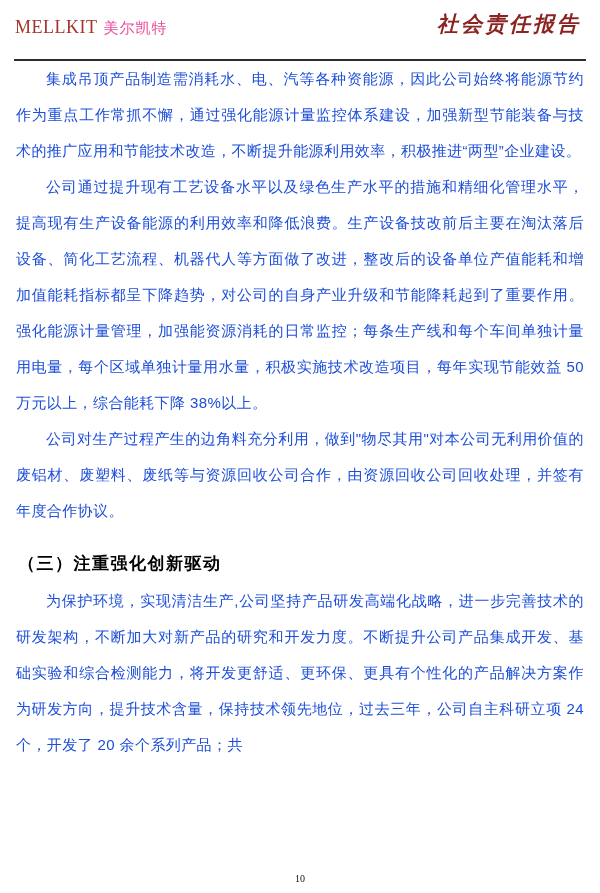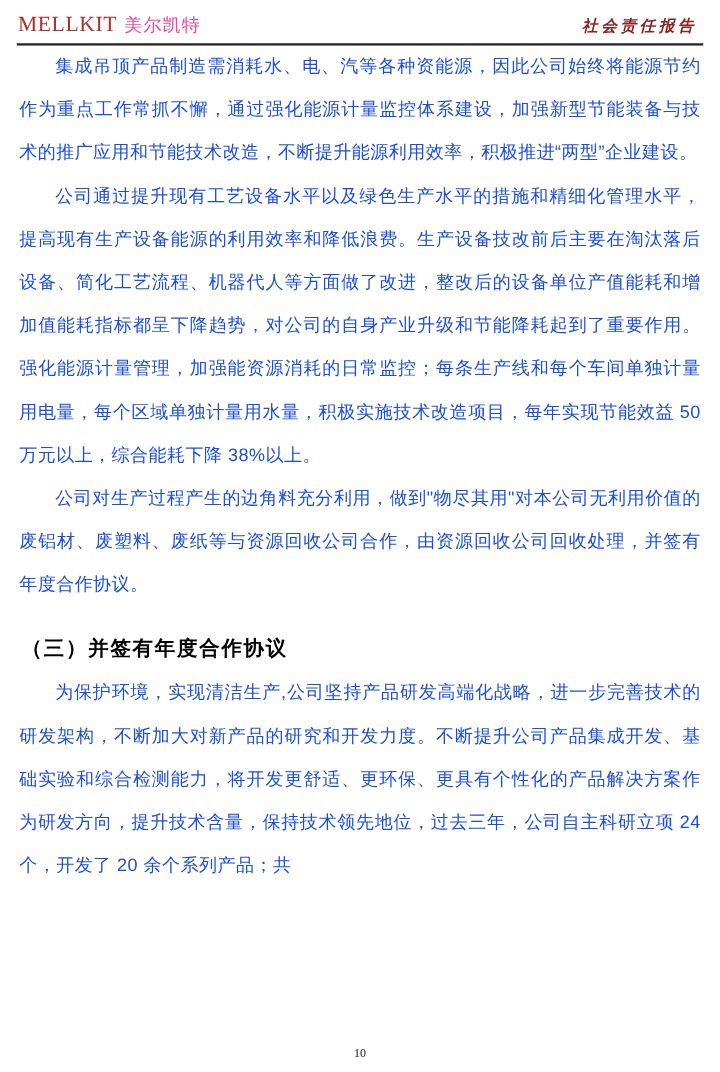--- a/index.html
+++ b/index.html
@@ -14,40 +14,40 @@
     position: relative;
     width: 600px; height: 893px;
     padding: 8px 14px 0 14px;
     background: #ffffff;
   }
   
   .hdr {
     display: flex;
     justify-content: space-between;
     align-items: flex-end;
-    padding: 2px 1px 5px 1px;
+    padding: 2px 1px 21px 1px;
     border-bottom: 2px solid #2e2c2c;
   }
   .hdr-left { display: flex; align-items: baseline; gap: 6px; }
   .logo-latin {
     font-family: "Liberation Serif", serif;
     font-size: 18px;
     color: #a5342c;
     letter-spacing: 0.5px;
   }
   .logo-cn {
     font-family: "Liberation Serif", serif;
     font-size: 15px;
     color: #ec4899;
     letter-spacing: 1px;
   }
   .report-title {
     font-family: "Liberation Serif", serif;
     font-style: italic;
-    font-size: 13px;
+    font-size: 21px;
     font-weight: bold;
     color: #8b2420;
     letter-spacing: 3px;
     padding-right: 4px;
   }
   
   .content { padding: 0 2px; }
   .sec-heading {
     font-size: 17px;
     font-weight: bold;
@@ -93,21 +93,21 @@
     <div class="sec">
       <p>集成吊顶产品制造需消耗水、电、汽等各种资能源，因此公司始终将能源节约作为重点工作常抓不懈，通过强化能源计量监控体系建设，加强新型节能装备与技术的推广应用和节能技术改造，不断提升能源利用效率，积极推进“两型”企业建设。</p>
       <p>公司通过提升现有工艺设备水平以及绿色生产水平的措施和精细化管理水平，提高现有生产设备能源的利用效率和降低浪费。生产设备技改前后主要在淘汰落后设备、简化工艺流程、机器代人等方面做了改进，整改后的设备单位产值能耗和增加值能耗指标都呈下降趋势，对公司的自身产业升级和节能降耗起到了重要作用。强化能源计量管理，加强能资源消耗的日常监控；每条生产线和每个车间单独计量用电量，每个区域单独计量用水量，积极实施技术改造项目，每年实现节能效益 50 万元以上，综合能耗下降 38%以上。</p>
     </div>
 
     <div class="sec">
       <p>公司对生产过程产生的边角料充分利用，做到"物尽其用"对本公司无利用价值的废铝材、废塑料、废纸等与资源回收公司合作，由资源回收公司回收处理，并签有年度合作协议。</p>
     </div>
 
     <div class="sec">
-      <div class="sec-heading">（三）并签有年度合作协议</div>
+      <div class="sec-heading">（三）注重强化创新驱动</div>
       <p>为保护环境，实现清洁生产,公司坚持产品研发高端化战略，进一步完善技术的研发架构，不断加大对新产品的研究和开发力度。不断提升公司产品集成开发、基础实验和综合检测能力，将开发更舒适、更环保、更具有个性化的产品解决方案作为研发方向，提升技术含量，保持技术领先地位，过去三年，公司自主科研立项 24 个，开发了 20 余个系列产品；共</p>
     </div>
 
   </div>
 
   <div class="footer">10</div>
 
 </div>
 
 </body></html>

